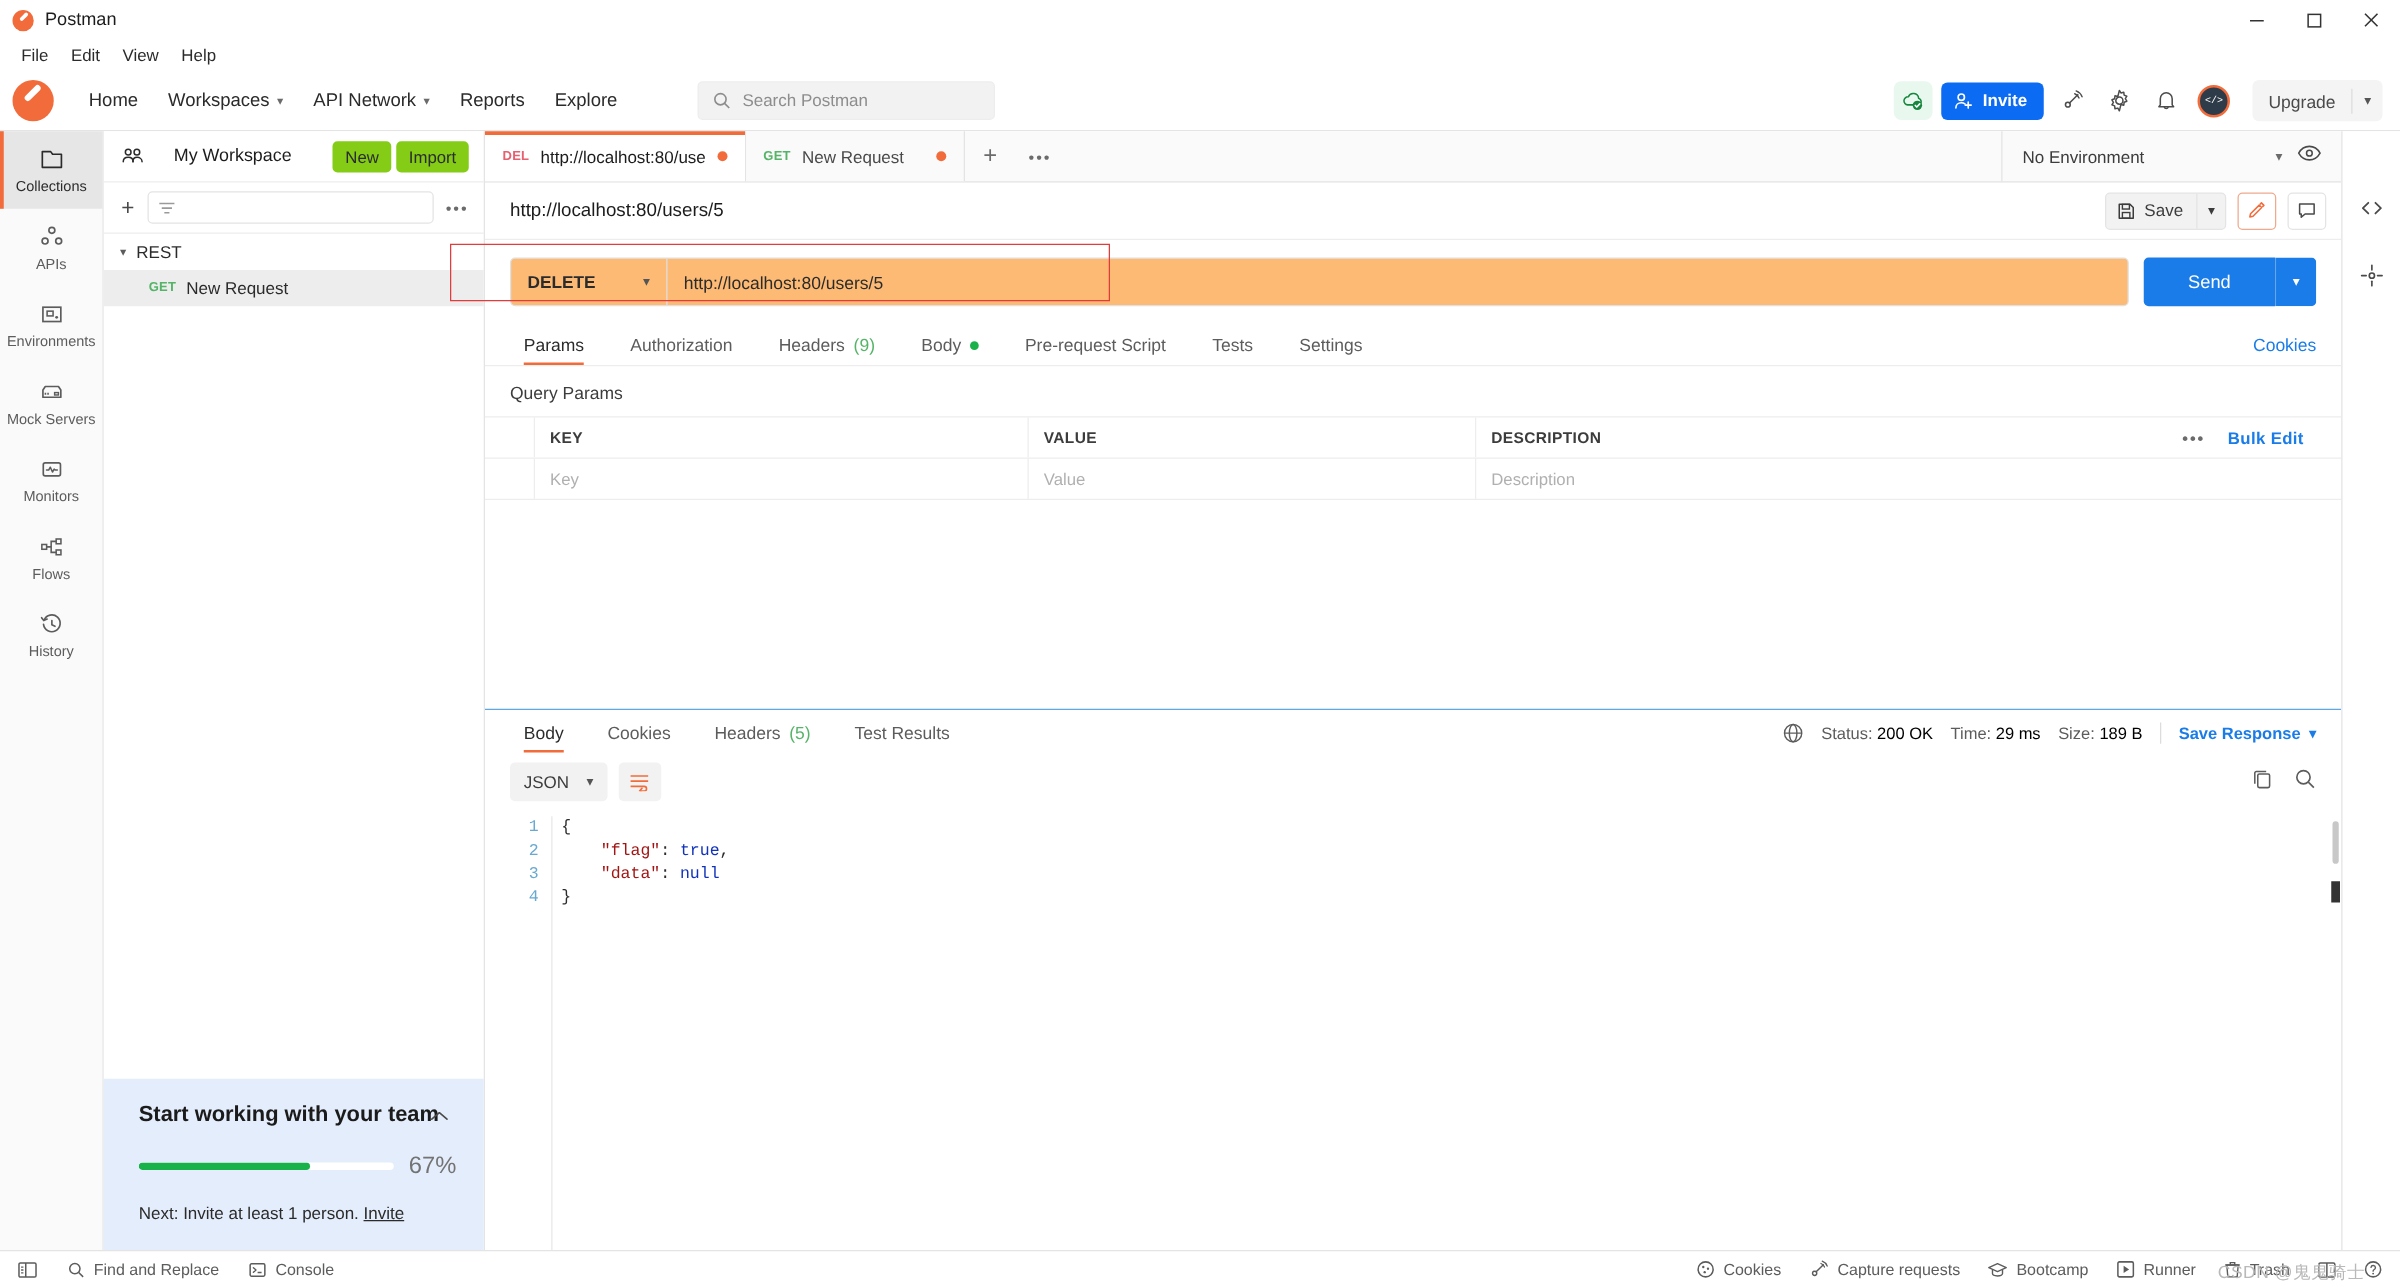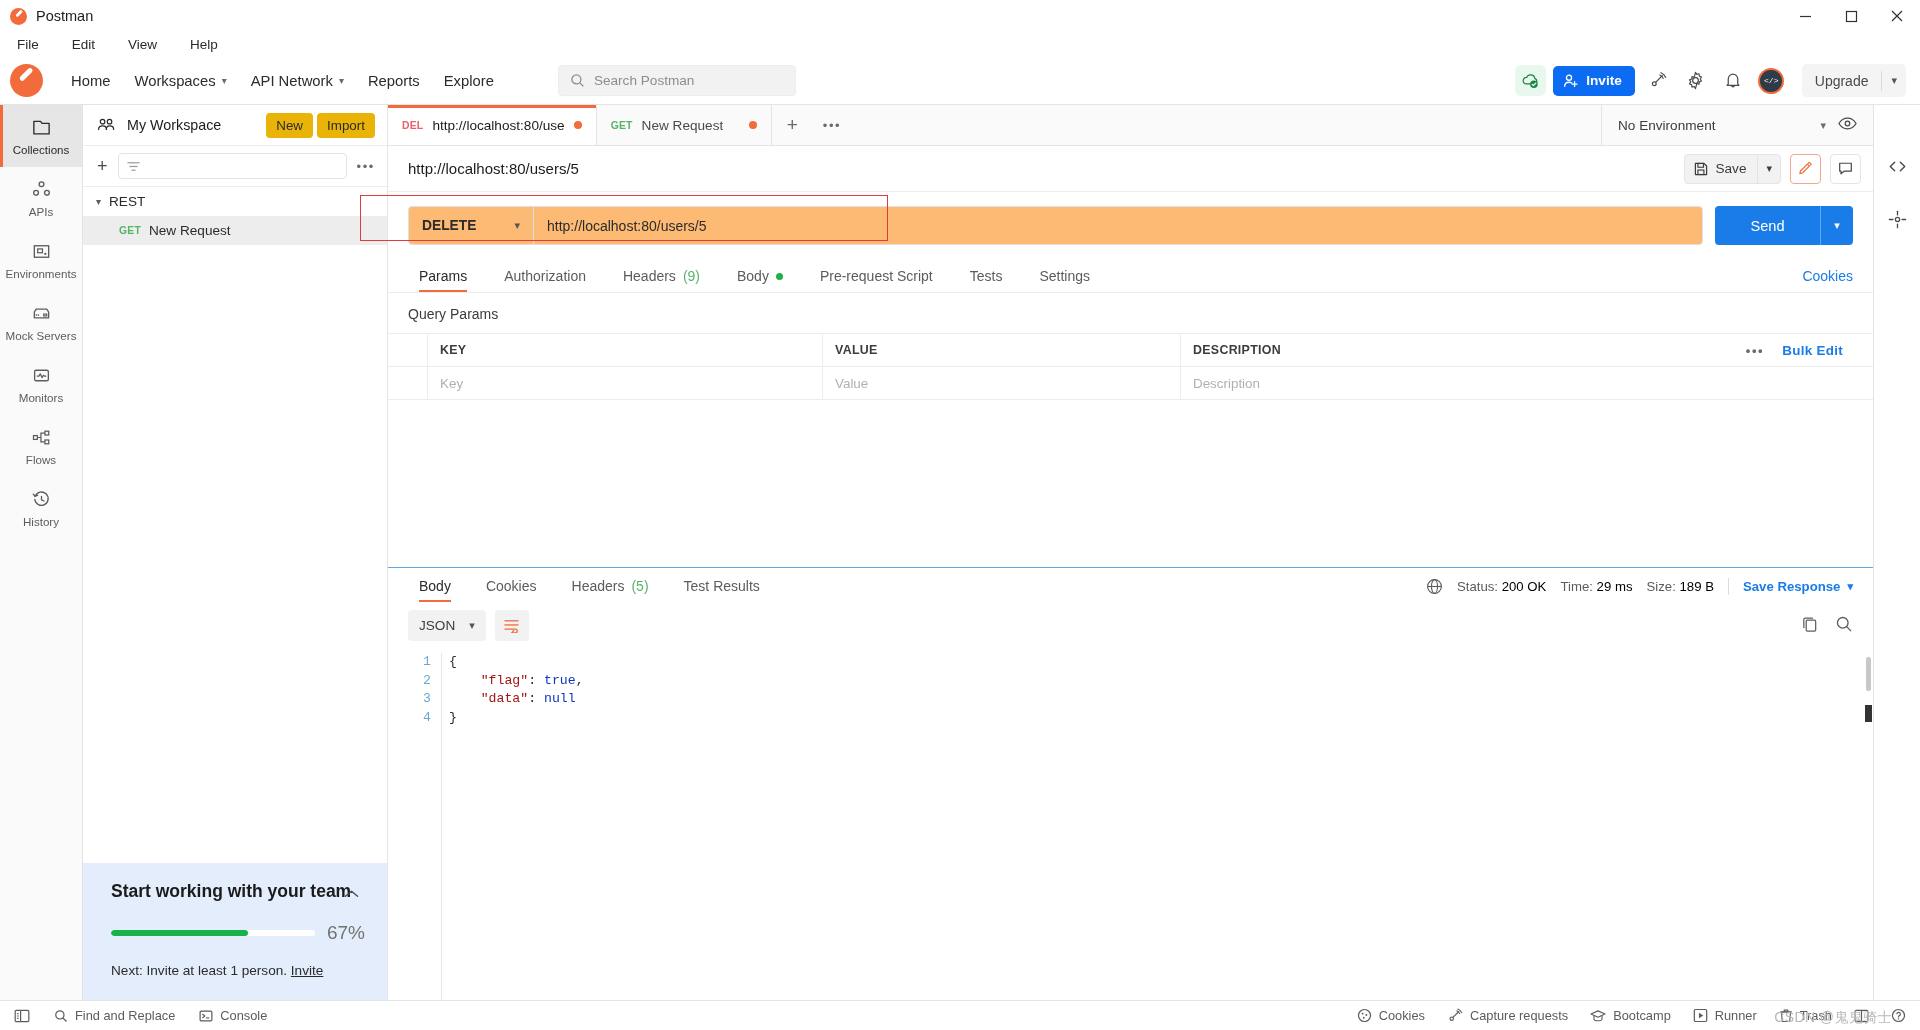--- a/index.html
+++ b/index.html
@@ -30,21 +30,21 @@
   .titlebar .ttl { font-size: 14.5px; color: #1c1c1c; }
   .win-controls { margin-left: auto; display: flex; height: 32px; }
   .win-btn {
     width: 46px; height: 32px; display: flex; align-items: center; justify-content: center;
     color: #333;
   }
   .win-btn svg { display: block; }
 
   
   .menubar {
-    height: 25px; display: flex; align-items: center; gap: 15px;
+    height: 25px; display: flex; align-items: center; gap: 0px;
     padding-left: 8px; font-size: 13.5px; color: #2b2b2b; flex: 0 0 25px;
   }
   .menubar .mi { padding: 2px 9px; border-radius: 3px; }
 
   
   .topnav {
     height: 48px; display: flex; align-items: center; padding: 0 14px 0 10px;
     border-bottom: 1px solid #e4e4e4; background: #fff; flex: 0 0 48px;
   }
   .pm-logo-lg {
@@ -114,26 +114,26 @@
   }
   .rail-item svg { display: block; }
 
   
   .sidebar {
     width: 305px; border-right: 1px solid #e4e4e4; background: #fff;
     display: flex; flex-direction: column; flex: none;
   }
   .ws-head {
     height: 41px; display: flex; align-items: center; padding: 0 12px 0 14px;
-    font-size: 14.3px; color: #1c1c1c; gap: 11px; border-bottom: 1px solid #ededed;
+    font-size: 14.3px; color: #1c1c1c; gap: 23px; border-bottom: 1px solid #ededed;
     position: relative;
   }
   .ws-head .ws-title { font-weight: normal; }
   .ws-actions { margin-left: auto; display: flex; gap: 4px; }
-  .ws-btn { font-size: 13.4px; color: #2b2b2b; background: #eab308; border-radius: 4px; padding: 5px 10px; }
+  .ws-btn { font-size: 13.4px; color: #2b2b2b; background: #84cc16; border-radius: 4px; padding: 5px 10px; }
   .sb-tools {
     height: 41px; display: flex; align-items: center; gap: 10px; padding: 0 12px 0 14px;
     border-bottom: 1px solid #ededed;
   }
   .sb-filter {
     flex: 1; height: 26px; border: 1px solid #e4e4e4; border-radius: 4px;
     display: flex; align-items: center; padding: 0 7px; color: #9a9a9a;
   }
   .tree-row {
     height: 29px; display: flex; align-items: center; gap: 8px; padding-left: 13px;

